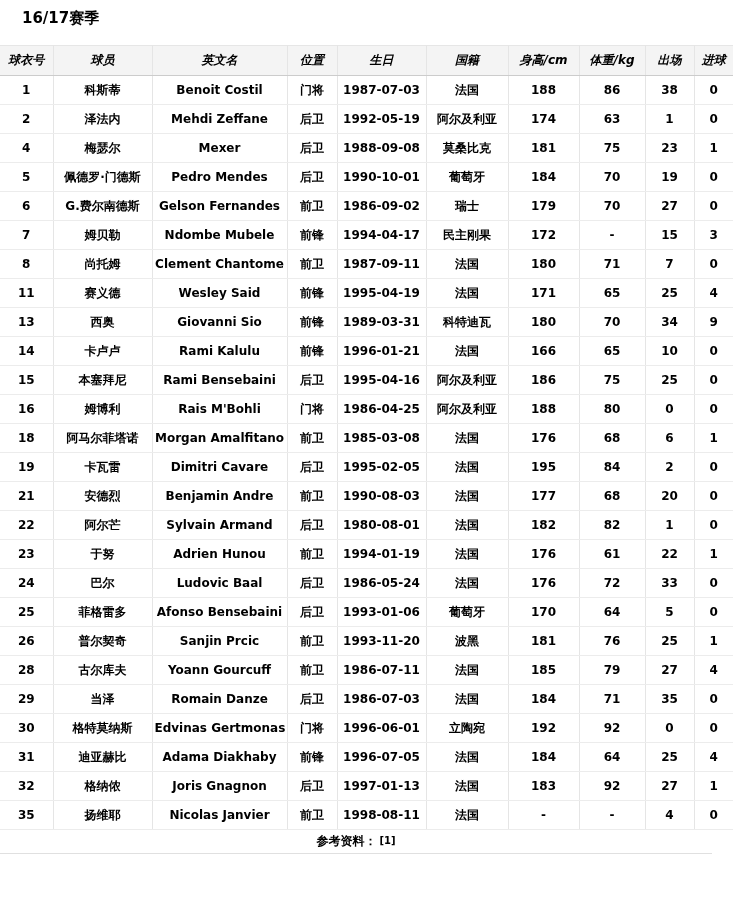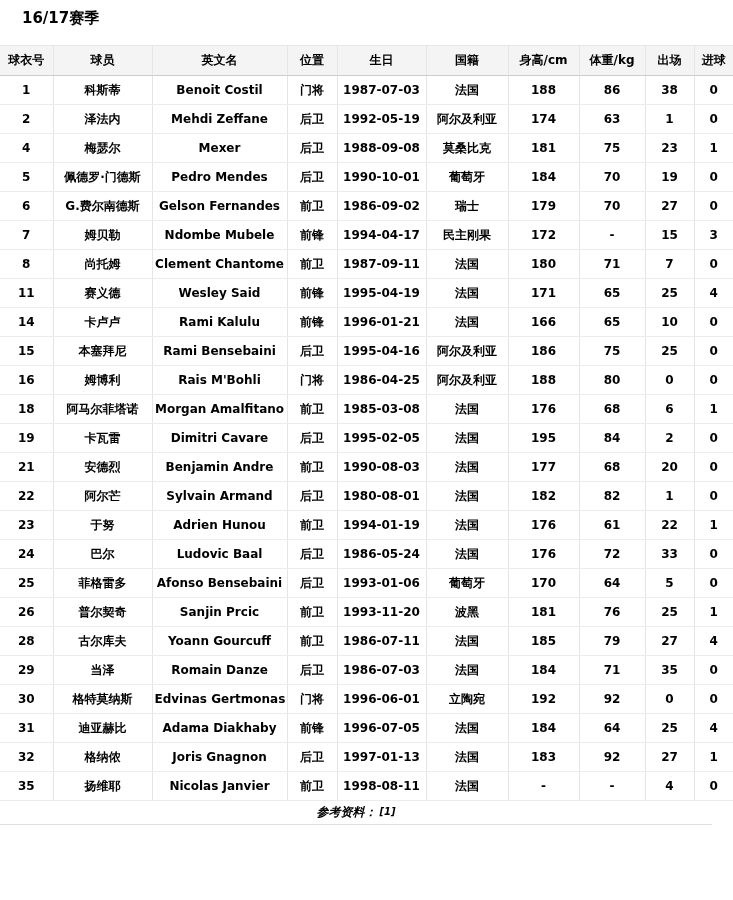--- a/index.html
+++ b/index.html
@@ -41,34 +41,34 @@
     padding: 0 2px;
     overflow: hidden;
     white-space: nowrap;
     border-right: 1px solid var(--col-divider);
   }
   table.roster th:last-child, table.roster td:last-child { border-right: none; }
   table.roster thead th {
     height: 30px;
     background: var(--header-bg);
     border-bottom: 1px solid var(--header-divider);
+    font-style: italic;
   }
   table.roster tbody td {
     height: 29px;
     background: #ffffff;
     border-bottom: 1px solid var(--row-divider);
   }
   .ref-row {
     height: 23px;
     display: flex;
     align-items: center;
     justify-content: center;
     font-size: 12px;
     font-weight: bold;
-    font-style: italic;
   }
   .ref-row sup {
     font-size: 10px;
     font-weight: bold;
     margin-left: 3px;
     position: relative;
     top: -1px;
     cursor: pointer;
     text-decoration: none;
     color: var(--text);
@@ -203,20 +203,32 @@
           <td>Wesley Said</td>
           <td>前锋</td>
           <td>1995-04-19</td>
           <td>法国</td>
           <td>171</td>
           <td>65</td>
           <td>25</td>
           <td>4</td>
         </tr>
         <tr>
+          <td>13</td>
+          <td>西奥</td>
+          <td>Giovanni Sio</td>
+          <td>前锋</td>
+          <td>1989-03-31</td>
+          <td>科特迪瓦</td>
+          <td>180</td>
+          <td>70</td>
+          <td>34</td>
+          <td>9</td>
+        </tr>
+        <tr>
           <td>14</td>
           <td>卡卢卢</td>
           <td>Rami Kalulu</td>
           <td>前锋</td>
           <td>1996-01-21</td>
           <td>法国</td>
           <td>166</td>
           <td>65</td>
           <td>10</td>
           <td>0</td>

